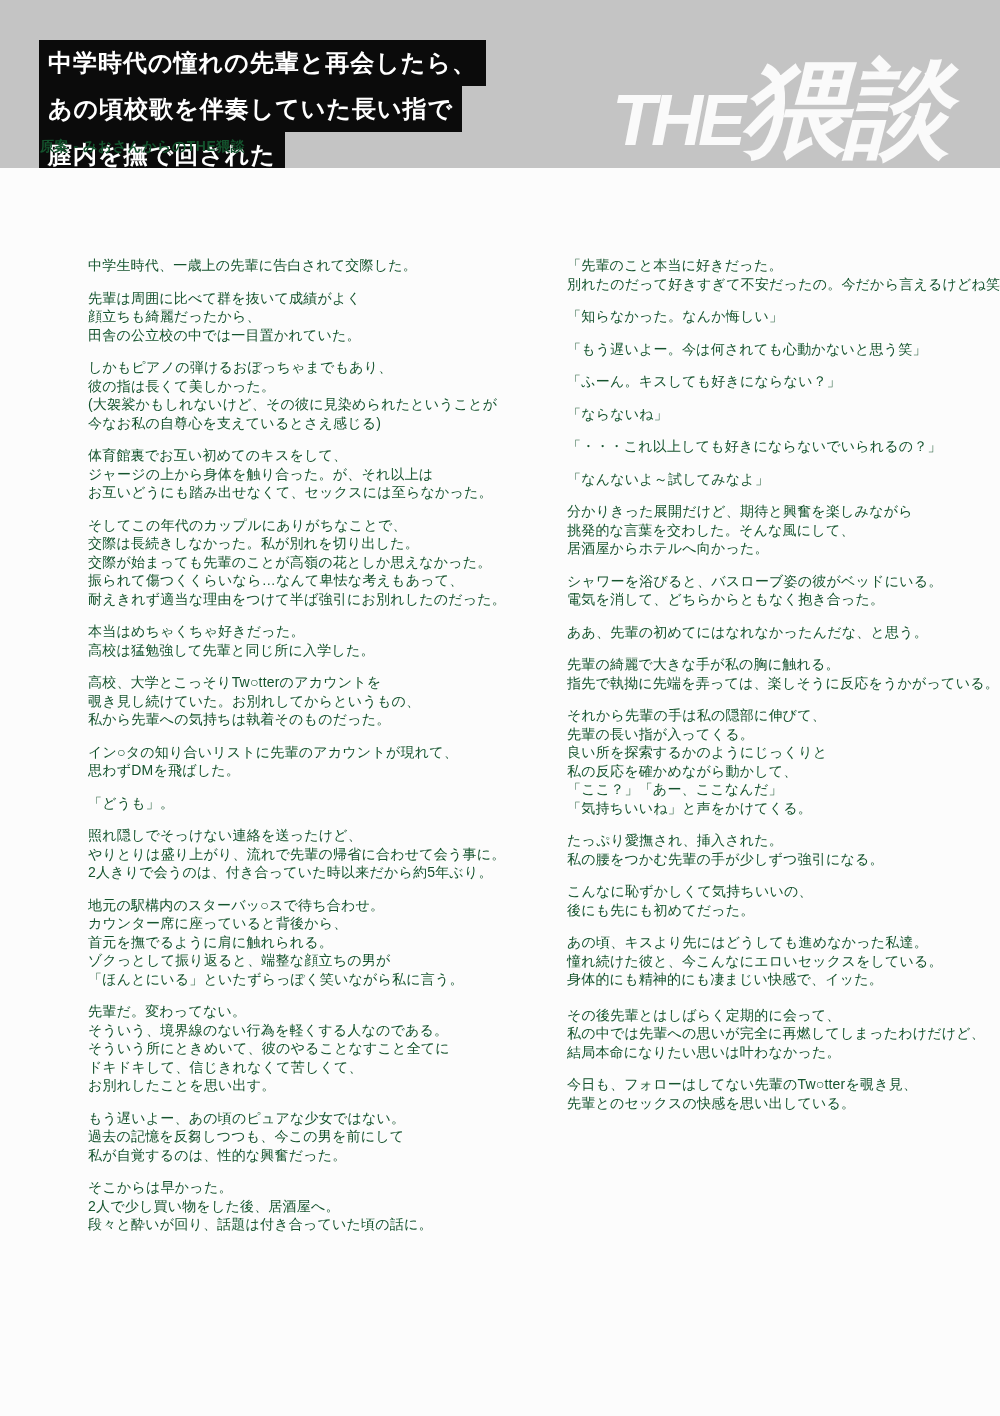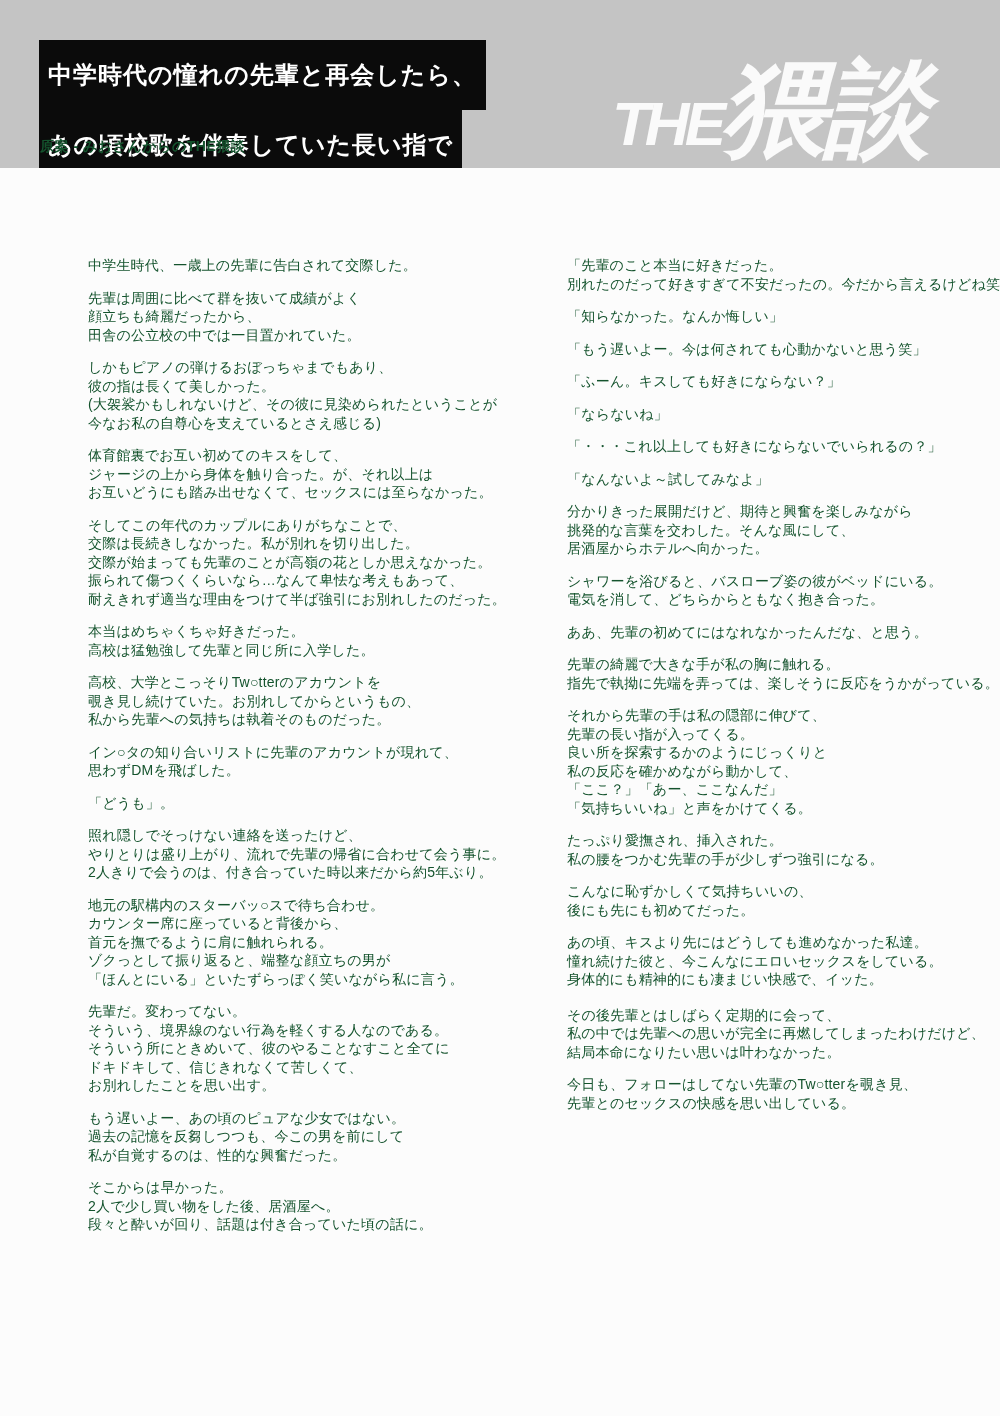--- a/index.html
+++ b/index.html
@@ -10,27 +10,27 @@
   }
   
   .header{
     position:absolute;left:0;top:0;width:1000px;height:168px;
     background:#c4c4c4;overflow:hidden;
   }
   .logo{
     position:absolute;left:612px;top:58px;white-space:nowrap;
     color:#fafafa;font-style:italic;font-weight:bold;line-height:100px;
   }
-  .logo-the{font-size:62px;letter-spacing:-5px;}
+  .logo-the{font-size:72px;letter-spacing:-5px;}
   .logo-kanji{font-size:106px;letter-spacing:-2px;}
   .title{position:absolute;left:39px;top:19px;}
   .title-line{
     display:table;background:#0b0b0b;color:#ffffff;
     font-weight:bold;font-size:24px;line-height:38px;
-    padding:16px 9px;white-space:pre;letter-spacing:1px;
+    padding:4px 9px;white-space:pre;letter-spacing:1px;
   }
   .subtitle{
     position:absolute;left:40px;top:138px;
     font-size:14px;font-weight:bold;color:#14532d;letter-spacing:0.5px;
   }
   
   .column{position:absolute;top:256px;}
   .col-left{left:88px;width:432px;}
   .col-right{left:524px;width:472px;margin-left:43px;}
   .para{

